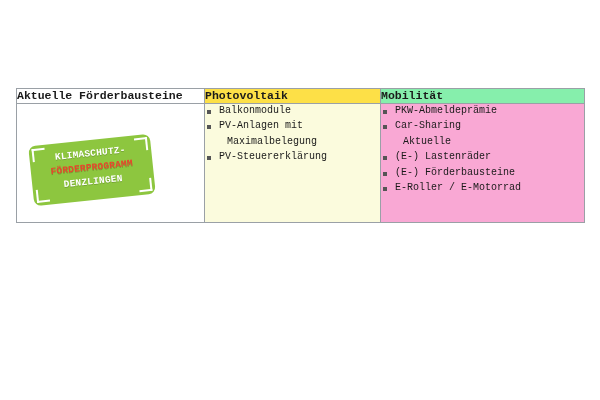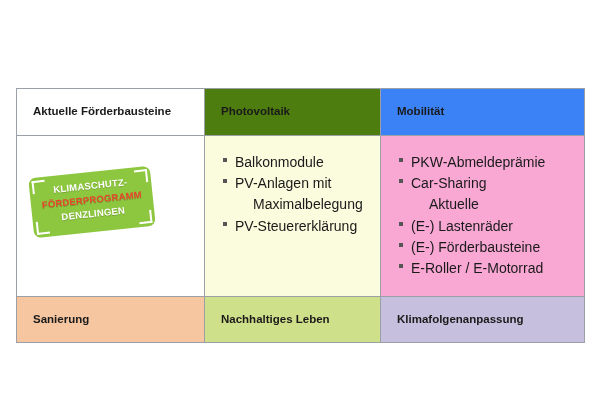--- a/index.html
+++ b/index.html
@@ -22,31 +22,32 @@
     position: absolute;
     left: 16px;
     top: 88px;
     width: 568px;
     border-collapse: collapse;
     table-layout: fixed;
   }
   .table td {
     border: 1px solid #9aa0a6;
     vertical-align: top;
-    padding: 16px;
+    padding: 0;
+    font-family: Liberation Mono, monospace;
   }
   .hdr {
     font-weight: bold;
     font-size: 11.5px;
     color: #1a1a1a;
     padding: 5px 6px 5px 8px;
     line-height: 1.2;
   }
-  .hdr-pv { background: #4d7c0f; }
-  .hdr-mob { background: #3b82f6; }
+  .hdr-pv { background: #fde047; }
+  .hdr-mob { background: #86efac; }
   .hdr-san { background: #f5c6a0; }
   .hdr-nach { background: #cfe08a; }
   .hdr-klima { background: #c6c0de; }
   .hdr-plain { background: #ffffff; }
 
   .body-cell {
     padding: 6px 6px 8px 8px;
     background: #ffffff;
   }
   .body-pv { background: #fbfbdd; }
@@ -55,38 +56,37 @@
   .body-nach { background: #e8f0cf; }
   .body-klima { background: #e6e3f1; }
 
   ul.items {
     list-style: none;
     margin: 0;
     padding: 0;
   }
   ul.items li {
     position: relative;
-    font-size: 14px;
+    font-size: 10px;
     color: #1a1a1a;
     line-height: 1.45;
     padding-left: 14px;
     margin-bottom: 1px;
   }
   ul.items li::before {
     content: "";
     position: absolute;
     left: 2px;
     top: 6px;
     width: 4px;
     height: 4px;
     background: #555555;
   }
   ul.items li.nobullet {
     padding-left: 22px;
-    margin-left: 10px;
   }
   ul.items li.nobullet::before {
     display: none;
   }
 
   
   .logo-cell {
     position: relative;
     height: 118px;
   }
@@ -174,27 +174,16 @@
           <ul class="items">
             <li>PKW-Abmeldeprämie</li>
             <li>Car-Sharing</li>
             <li class="nobullet">Aktuelle</li>
             <li>(E-) Lastenräder</li>
             <li>(E-) Förderbausteine</li>
             <li>E-Roller / E-Motorrad</li>
           </ul>
         </td>
       </tr>
-      <tr>
-        <td class="hdr hdr-san">
-          <span>Sanierung</span>
-        </td>
-        <td class="hdr hdr-nach">
-          <span>Nachhaltiges Leben</span>
-        </td>
-        <td class="hdr hdr-klima">
-          <span>Klimafolgenanpassung</span>
-        </td>
-      </tr>
     </tbody>
   </table>
 
 </div>
 
 </body></html>

